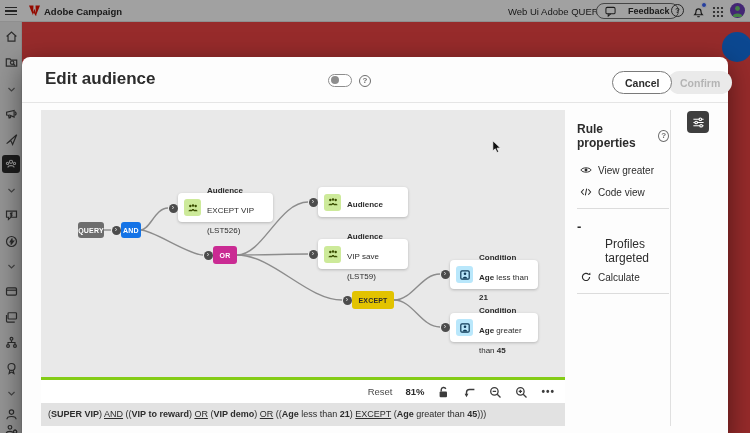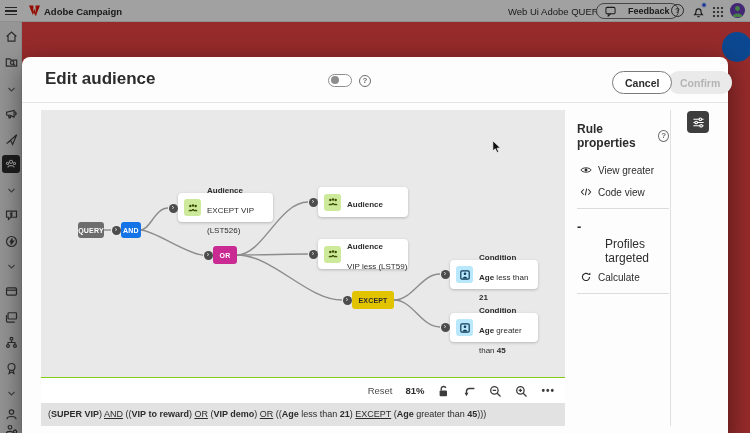--- a/index.html
+++ b/index.html
@@ -63,21 +63,21 @@
   .card { position:absolute; background:#fff; border-radius:4px; box-shadow:0 1px 3px rgba(0,0,0,.22); display:flex; align-items:center; padding-left:6px; z-index:2; }
   .card .ic { width:17px; height:17px; border-radius:3px; display:flex; align-items:center; justify-content:center; flex:none; }
   .card .ic.aud { background:#cdea9a; }
   .card .ic.cond { background:#b9e7fb; }
   .card .txt { margin-left:6px; line-height:1.25; }
   .card .t1 { font-size:8px; font-weight:700; color:#2c2c2c; }
   .card .t2 { font-size:8px; color:#2c2c2c; }
   .card .t2 b { font-weight:700; }
   .cursor { position:absolute; z-index:4; }
 
-  .canvas-toolbar { width:524px; height:26px; background:#fff; border-top:1px solid #84cc16; display:flex; align-items:center; justify-content:flex-end; gap:13px; padding-right:10px; }
+  .canvas-toolbar { width:524px; height:26px; background:#fff; border-top:3px solid #84cc16; display:flex; align-items:center; justify-content:flex-end; gap:13px; padding-right:10px; }
   .ct-text { font-size:9.5px; color:#4b4b4b; }
   .ct-zoom { font-size:9.5px; font-weight:700; color:#2c2c2c; }
   .ct-ic { width:13px; height:13px; color:#3c3c3c; }
   .ct-ic svg { width:13px; height:13px; }
   .ct-more { font-size:10px; font-weight:700; color:#3c3c3c; letter-spacing:1px; }
 
   .formula-bar { width:524px; height:23px; background:#e2e2e2; font-size:9px; color:#2c2c2c; line-height:23px; padding:0 7px; white-space:nowrap; overflow:hidden; }
   .formula-bar .fb { font-weight:700; }
   .formula-bar .fu { text-decoration:underline; }
 
@@ -286,21 +286,21 @@
         <div class="conn" style="left:267.5px; top:139.5px;">›</div>
         <div class="card" style="left:277px; top:129px; width:90px; height:30px;">
           <span class="ic aud">
               <svg width="12" height="12" viewBox="0 0 12 12" fill="#3a4d00">
                 <circle cx="3.3" cy="4" r="1.2"></circle>
                 <circle cx="6" cy="3.5" r="1.2"></circle>
                 <circle cx="8.7" cy="4" r="1.2"></circle>
                 <path d="M1.5 9.2 c0-2 3.6-2 3.6 0 Z M4.3 8.7 c0-2.2 3.4-2.2 3.4 0 Z M6.9 9.2 c0-2 3.6-2 3.6 0 Z"></path>
               </svg>
             </span>
-          <span class="txt"><span class="t1">Audience</span><br><span class="t2">VIP less (LST59)</span></span>
+          <span class="txt"><span class="t1">Audience</span><br><span class="t2">VIP save (LST59)</span></span>
         </div>
 
         <div class="conn" style="left:399.5px; top:159.5px;">›</div>
         <div class="card" style="left:409px; top:150px; width:88px; height:29px;">
           <span class="ic cond">
               <svg width="12" height="12" viewBox="0 0 12 12">
                 <rect x="1.8" y="1.8" width="8.4" height="8.4" rx="1.2" fill="none" stroke="#0f3a57" stroke-width="1.2"></rect>
                 <circle cx="6" cy="4.8" r="1.3" fill="#0f3a57"></circle>
                 <path d="M3.7 9.4 c0-2.3 4.6-2.3 4.6 0 Z" fill="#0f3a57"></path>
               </svg>

